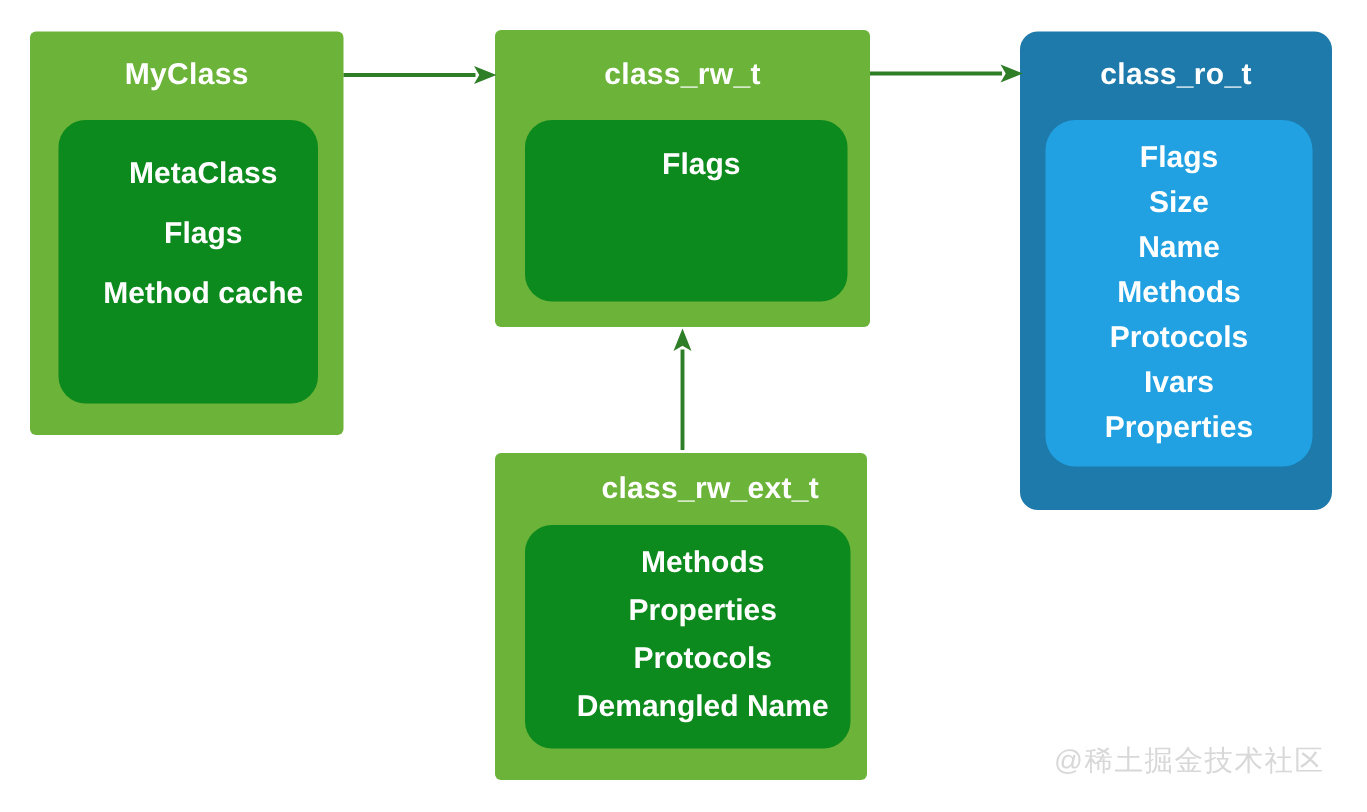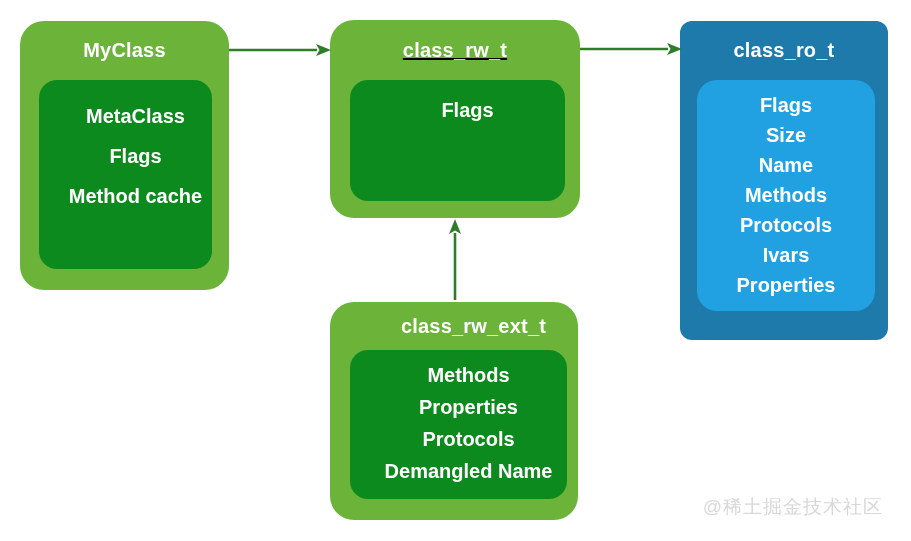--- a/index.html
+++ b/index.html
@@ -14,21 +14,21 @@
     height: 541px;
     background: #ffffff;
     overflow: hidden;
   }
   .outer-box {
     position: absolute;
     box-sizing: border-box;
     display: flex;
     flex-direction: column;
   }
-  .green-box  { background: #6bb339; border-radius: 24px; }
+  .green-box  { background: #6bb339; border-radius: 4px; }
   .blue-box   { background: #1d7aab; border-radius: 12px; }
   .box-header {
     display: flex;
     align-items: center;
     justify-content: center;
     color: #ffffff;
     font-weight: bold;
     font-size: 20px;
     letter-spacing: 0.2px;
   }
@@ -65,21 +65,21 @@
     letter-spacing: 1px;
     white-space: nowrap;
   }
 
   
   #box-myclass       { left: 20px;  top: 21px;  width: 209px; height: 269px; }
   #box-myclass .box-header { height: 59px; }
   #box-myclass .inner-box  { left: 19px; top: 59px; width: 173px; height: 189px; padding-top: 16px; }
   #box-myclass .box-item   { height: 40px; }
 
-  #box-class-rw-t    { left: 330px; top: 20px;  width: 250px; height: 198px; text-decoration: underline; }
+  #box-class-rw-t    { left: 330px; top: 20px;  width: 250px; height: 198px; }
   #box-class-rw-t .box-header { height: 60px; }
   #box-class-rw-t .inner-box  { left: 20px; top: 60px; width: 215px; height: 121px; padding-top: 15px; }
   #box-class-rw-t .box-item   { height: 30px; }
 
   #box-class-ro-t    { left: 680px; top: 21px;  width: 208px; height: 319px; }
   #box-class-ro-t .box-header { height: 59px; }
   #box-class-ro-t .inner-box  { left: 17px; top: 59px; width: 178px; height: 231px; padding-top: 10px; }
   #box-class-ro-t .box-item   { height: 30px; }
 
   #box-class-rw-ext-t { left: 330px; top: 302px; width: 248px; height: 218px; }

